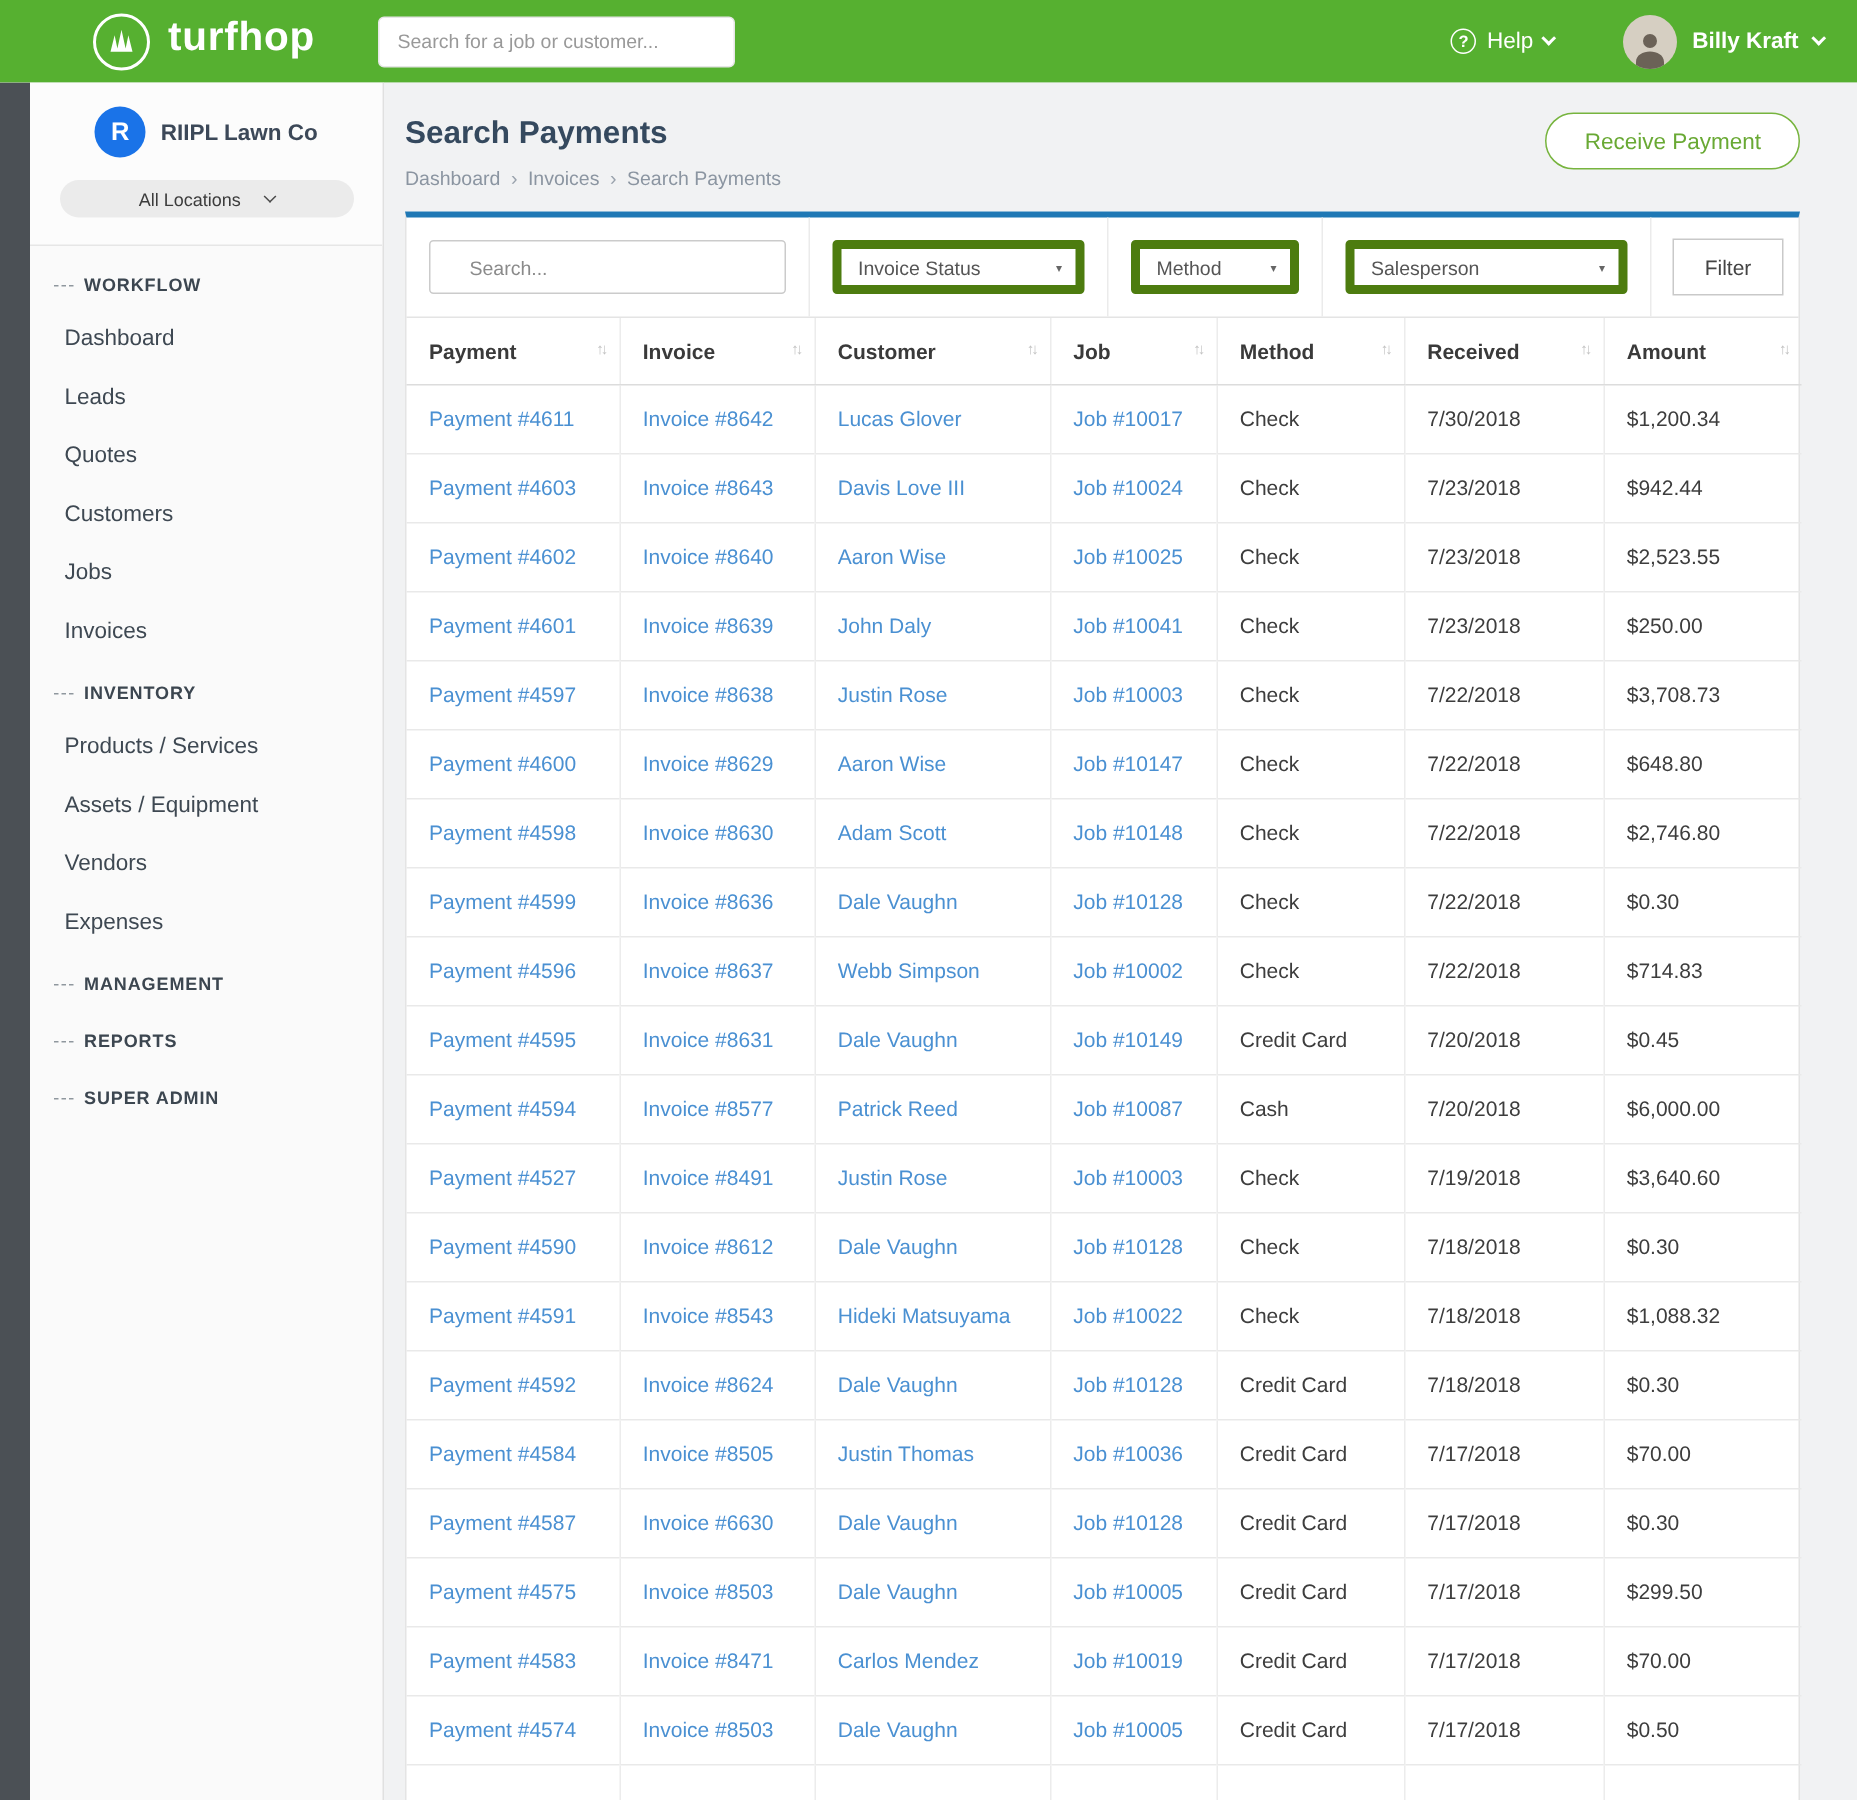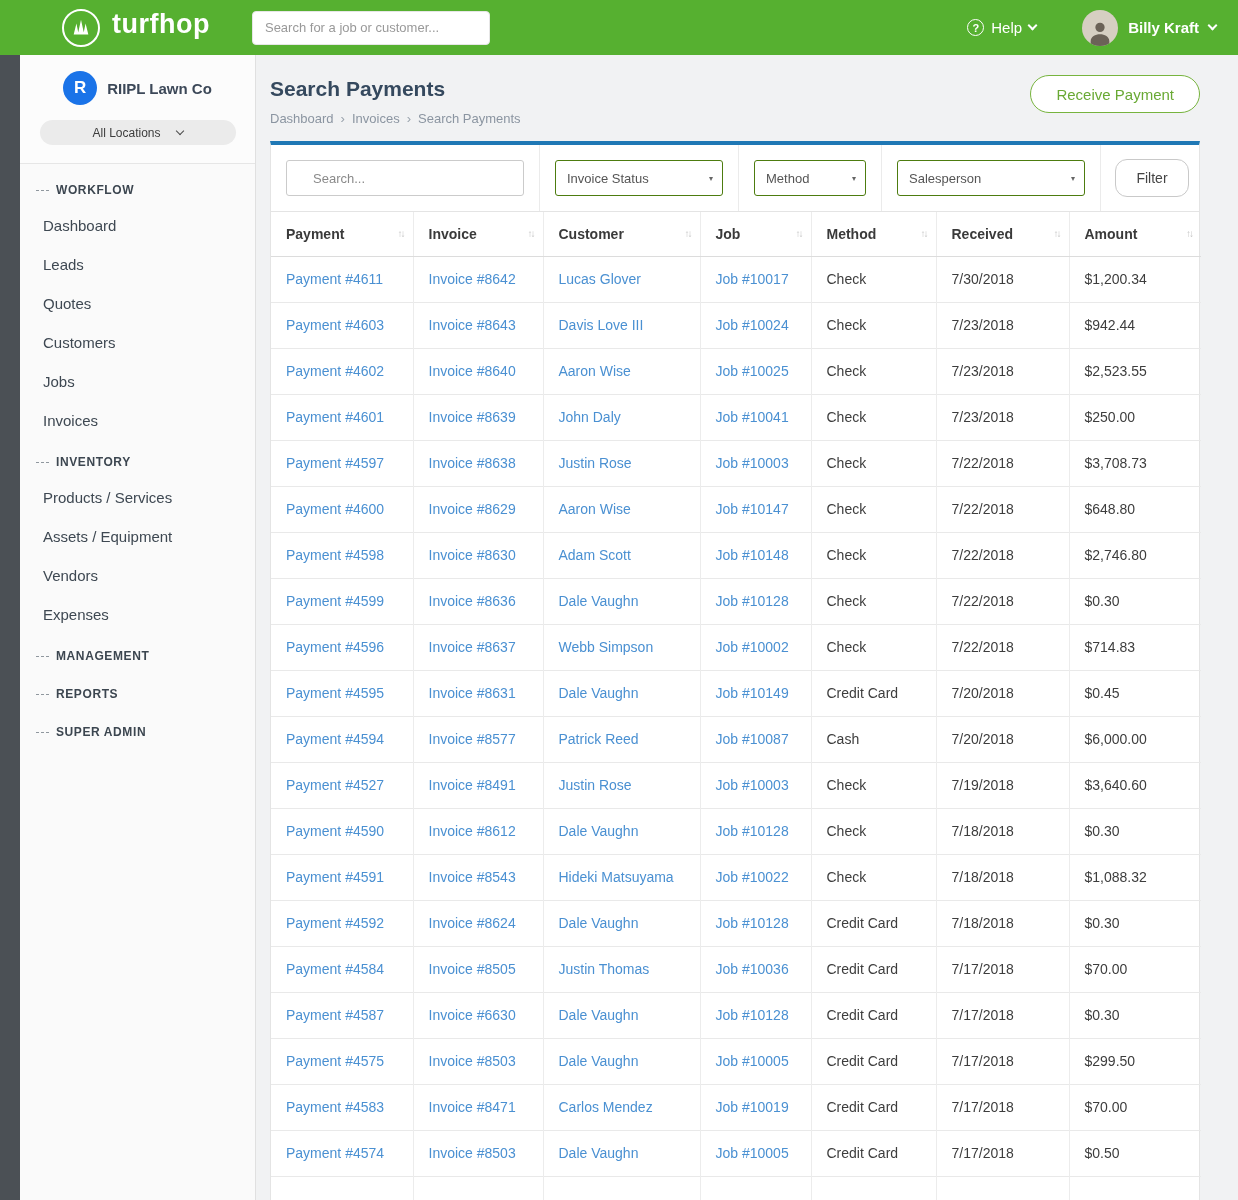--- a/index.html
+++ b/index.html
@@ -61,27 +61,27 @@
 
   .card { margin-top:15px; width:930px; background:#fff; border:1px solid #e4e4e4;
     border-top:4px solid #1f78b5; }
 
   .filter-bar { display:flex; align-items:center; height:67px; border-bottom:1px solid #e4e4e4; }
   .f-cell { display:flex; align-items:center; height:100%; padding:0 15px; }
   .f-cell + .f-cell { border-left:1px solid #ebebeb; }
   .f-search { width:238px; height:36px; border:1px solid #cbcbcb; border-radius:3px; padding:0 26px;
     font-size:13px; color:#555; outline:none; font-family:inherit; }
   .f-search::placeholder { color:#8a8a8a; }
-  .select { height:36px; border:1px solid #4d7c0f; border-radius:3px; background:#fff;
+  .select { height:36px; border:6px solid #4d7c0f; border-radius:3px; background:#fff;
     display:flex; align-items:center; justify-content:space-between; padding:0 9px 0 11px;
     font-size:13px; color:#555; cursor:pointer; }
   .sel-status { width:168px; } .sel-method { width:112px; } .sel-sales { width:188px; }
   .sel-arrow { font-size:8px; color:#666; margin-left:8px; }
   .f-cell.last { padding:0 14px; }
-  .filter-btn { width:74px; height:38px; border:1px solid #c9c9c9; border-radius:12px; background:#fff;
+  .filter-btn { width:74px; height:38px; border:1px solid #c9c9c9; border-radius:0; background:#fff;
     font-size:14px; color:#444; cursor:pointer; font-family:inherit; }
 
   table.payments { width:100%; border-collapse:collapse; table-layout:fixed; }
   th, td { border-right:1px solid #ececec; }
   th:last-child, td:last-child { border-right:none; }
   th { height:44px; border-bottom:1px solid #dcdcdc; text-align:left; cursor:pointer; }
   .th-wrap { display:flex; justify-content:space-between; align-items:center; padding:0 9px 0 15px;
     font-size:14px; font-weight:700; color:#3a3a3a; }
   .sort { font-size:10px; color:#c3c3c3; letter-spacing:-2px; font-weight:400; }
   td { height:46px; padding:0 9px 0 15px; font-size:14px; color:#3d3d3d; border-top:1px solid #e9e9e9;

